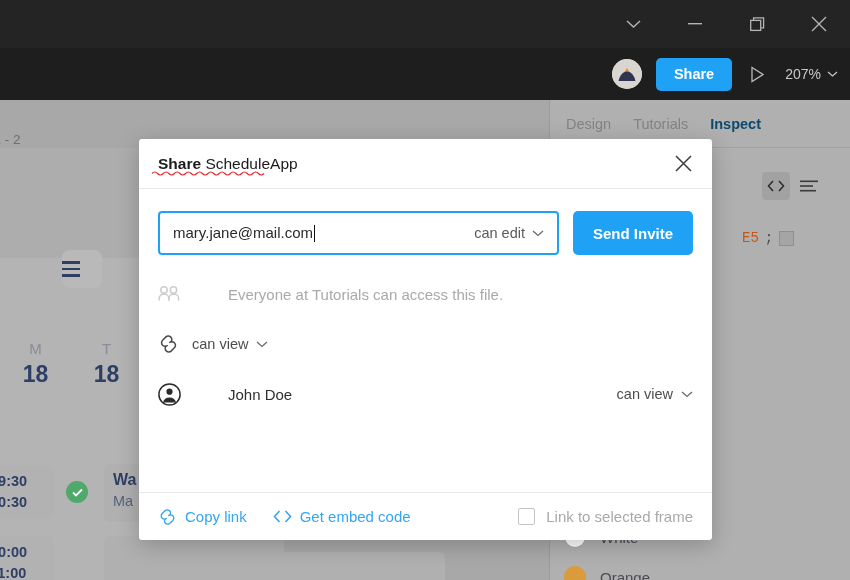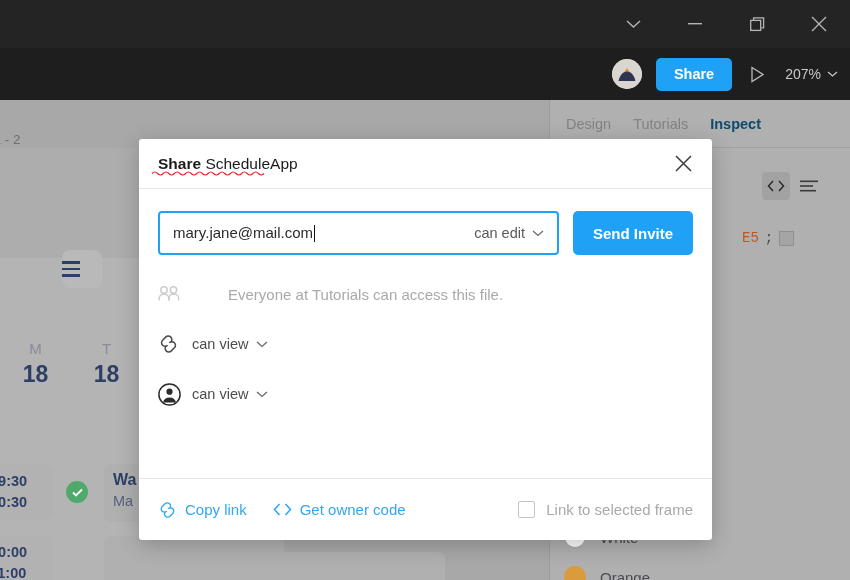--- a/index.html
+++ b/index.html
@@ -218,21 +218,21 @@
     flex: 1; font-size: 15px; color: #2f2f2f;
     display: flex; align-items: center; gap: 9px; margin-left: 36px;
   }
   .prow.muted .lbl { color: #a9a9a9; }
   .prow .right {
     font-size: 14.5px; color: #4d4d4d;
     display: flex; align-items: center; gap: 8px;
   }
 
   .modal-foot {
-    position: absolute; left: 0; bottom: 0; width: 100%; height: 62px;
+    position: absolute; left: 0; bottom: 0; width: 100%; height: 48px;
     border-top: 1px solid #e8e8e8;
     display: flex; align-items: center; padding: 0 19px;
     gap: 26px;
   }
   .flink {
     display: flex; align-items: center; gap: 8px;
     color: #32a7f0; font-size: 15px;
   }
   .foot-right {
     margin-left: auto; display: flex; align-items: center; gap: 11px;
@@ -443,20 +443,21 @@
 
 
       <div class="prow">
         <div class="ic">
           <svg width="23" height="23" viewBox="0 0 23 23">
             <circle cx="11.5" cy="11.5" r="10.6" stroke="#2b2b2b" stroke-width="1.5" fill="none"></circle>
             <circle cx="11.5" cy="8.7" r="3.1" fill="#2b2b2b"></circle>
             <path d="M4.9 19.4a6.9 6.9 0 0113.2 0" fill="#2b2b2b"></path>
           </svg>
         </div>
+        <div class="lbl">John Doe</div>
         <div class="right">
           <span>can view</span>
           <svg width="12" height="7" viewBox="0 0 12 7">
               <path d="M1 1l5 4.5L11 1" stroke="#6a6a6a" stroke-width="1.3" fill="none"></path>
             </svg>
         </div>
       </div>
 
     </div>
 
@@ -465,21 +466,21 @@
         <svg width="19" height="18" viewBox="0 0 21 20">
           <path d="M8.2 11.8a3.6 3.6 0 000 5.1 3.6 3.6 0 005.1 0l3.1-3.1a3.6 3.6 0 000-5.1 3.6 3.6 0 00-5.1 0" stroke="#32a7f0" stroke-width="1.5" fill="none"></path>
           <path d="M12.8 8.2a3.6 3.6 0 000-5.1 3.6 3.6 0 00-5.1 0L4.6 6.2a3.6 3.6 0 000 5.1 3.6 3.6 0 005.1 0" stroke="#32a7f0" stroke-width="1.5" fill="none"></path>
         </svg>
         <span>Copy link</span>
       </div>
       <div class="flink">
         <svg width="19" height="13" viewBox="0 0 19 13">
             <path d="M6.5 1L1.5 6.5 6.5 12M12.5 1l5 5.5-5 5.5" stroke="#32a7f0" stroke-width="1.6" fill="none"></path>
           </svg>
-        <span>Get owner code</span>
+        <span>Get embed code</span>
       </div>
       <div class="foot-right">
         <span class="cbox"></span>
         <span class="cl">Link to selected frame</span>
       </div>
     </div>
 
   </div>
 </div>
 

